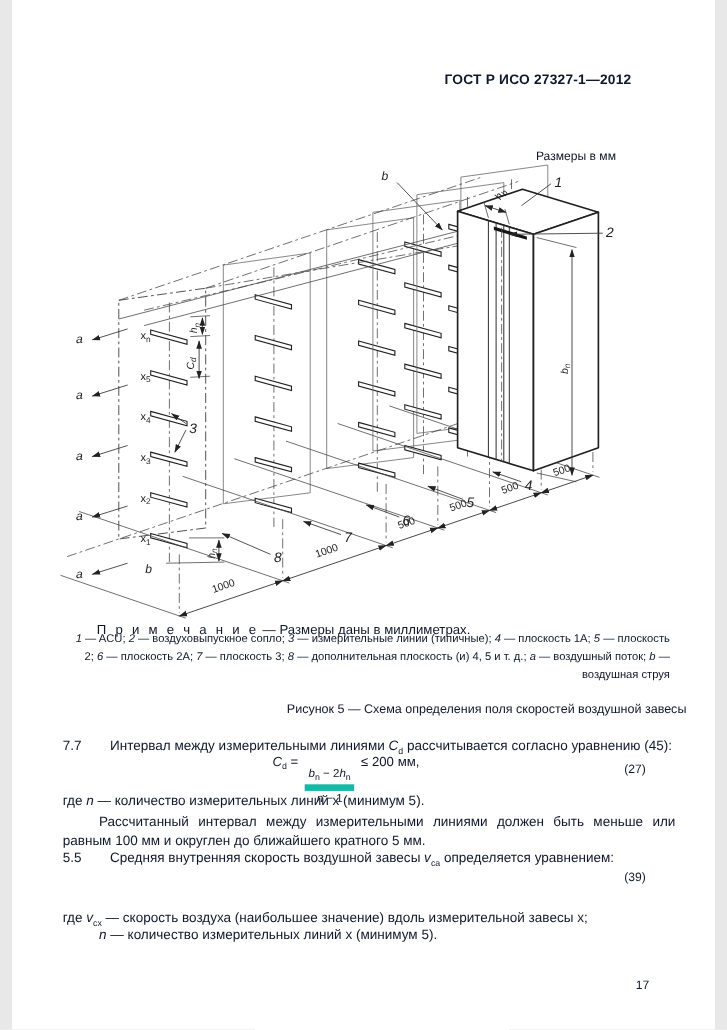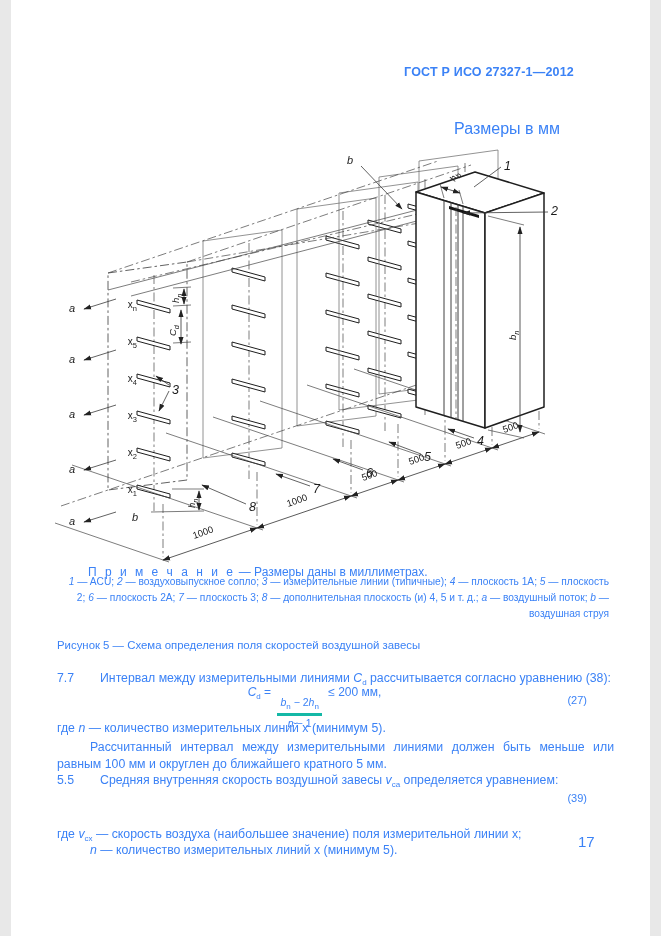--- a/index.html
+++ b/index.html
@@ -1,45 +1,45 @@
 <!DOCTYPE html>
 <html><head>
 <meta charset="utf-8">
 <style>
   html,body{margin:0;padding:0;background:#e8e8e8}
   .page{position:relative;width:639px;height:936px;background:#fff;margin:0 auto;
-        font-family:"Liberation Sans",sans-serif;color:#3b82f6;overflow:hidden}
+        font-family:"Liberation Sans",sans-serif;color:#0f172a;overflow:hidden}
   .abs{position:absolute}
   .doc-code{top:65px;right:76px;font-size:12.5px;font-weight:bold;letter-spacing:.2px}
-  .units{top:120px;right:90px;font-size:16px}
+  .units{top:136px;right:90px;font-size:11px}
   .note{top:565px;left:77px;font-size:12px;white-space:pre-wrap}
   .note .lead{letter-spacing:2.5px}
   .legend{top:574px;left:50px;width:548px;text-align:right;font-size:10.2px;
           line-height:1.58;white-space:pre-wrap}
   .legend i{font-style:italic}
-  .caption{top:639px;left:46px;width:556px;text-align:left;font-size:11.4px}
+  .caption{top:639px;left:57px;width:556px;text-align:right;font-size:11.4px}
   .bodytext{font-size:12.3px;white-space:pre-wrap}
   .p77{top:671px;left:46px;width:556px}
   .where38{top:721px;left:46px}
   .para{top:739px;left:46px;width:557px;text-align:justify;text-indent:33px;line-height:1.36}
   .p78{top:773px;left:46px;width:556px}
   .where39a{top:827px;left:46px}
   .where39b{top:843px;left:79px}
-  .pagenum{top:833px;left:567px;font-size:15px}
+  .pagenum{top:890px;left:567px;font-size:11px}
   .pnum{display:inline-block;width:33px;text-align:left;padding-right:0}
   .gap{display:inline-block;width:10px}
   .fv,.it{font-style:italic}
   sub{font-size:8px}
   .eqline{top:685px;left:46px;width:515px;text-align:center;font-size:12px;white-space:pre-wrap}
   .eq39line{top:786px;left:46px;width:515px}
   .eqtag38{top:694px;right:63px;font-size:11px}
   .eqtag39{top:792px;right:63px;font-size:11px}
   .frac{display:inline-flex;flex-direction:column;align-items:center;vertical-align:-10px;
         font-size:10.5px;line-height:1.2;margin:0 3px}
-  .fnum{border-bottom:3px solid #14b8a6;padding:0 3px 1px}
+  .fnum{border-bottom:6px solid #14b8a6;padding:0 3px 1px}
   .fden{padding-top:1px}
   .sigma{font-size:13px}
   
   svg{position:absolute;left:0;top:0}
   svg line,svg polyline{stroke:#2b2b2b;stroke-width:1;fill:none}
   svg .thin{stroke-width:.7;stroke:#454545}
   svg .dd{stroke-dasharray:9 3 2.5 3}
   svg .pl{fill:none;stroke:#6f6f6f;stroke-width:.75}
   svg .pl0{fill:none;stroke:#3a3a3a;stroke-width:.8;stroke-dasharray:9 3 2.5 3}
   svg .bar{fill:#fff;stroke:#1e1e1e;stroke-width:1}
@@ -227,30 +227,30 @@
     <text class="dl" transform="translate(446,449) rotate(-19)">500</text>
     <text class="dl" transform="translate(493,433) rotate(-19)">500</text>
   </svg>
 
   <div class="abs note"><span class="lead">П р и м е ч а н и е</span><span> — Размеры даны в миллиметрах.</span></div>
 
   <div class="abs legend"><i>1</i><span> — ACU; </span><i>2</i><span> — воздуховыпускное сопло; </span><i>3</i><span> — измерительные линии (типичные); </span><i>4</i><span> — плоскость 1А; </span><i>5</i><span> — плоскость 2; </span><i>6</i><span> — плоскость 2А; </span><i>7</i><span> — плоскость 3; </span><i>8</i><span> — дополнительная плоскость (и) 4, 5 и т. д.; </span><i>a</i><span> — воздушный поток; </span><i>b</i><span> — воздушная струя</span></div>
 
   <div class="abs caption">Рисунок 5 — Схема определения поля скоростей воздушной завесы</div>
 
-  <div class="abs bodytext p77"><span class="pnum">7.7</span><span class="gap"></span><span>Интервал между измерительными линиями </span><span class="fv">C</span><sub>d</sub><span> рассчитывается согласно уравнению (38):</span></div>
+  <div class="abs bodytext p77"><span class="pnum">7.7</span><span class="gap"></span><span>Интервал между измерительными линиями </span><span class="fv">C</span><sub>d</sub><span> рассчитывается согласно уравнению (45):</span></div>
 
   <div class="abs bodytext eqline"><span class="fv">C</span><sub>d</sub><span> = </span><span class="frac"><span class="fnum"><span class="fv">b</span><sub>n</sub><span> − 2</span><span class="fv">h</span><sub>n</sub></span><span class="fden"><span class="fv">n</span><span> − 1</span></span></span><span> ≤ 200 мм,</span></div>
   <div class="abs bodytext eqtag38">(27)</div>
 
   <div class="abs bodytext where38"><span>где </span><span class="fv">n</span><span> — количество измерительных линий x (минимум 5).</span></div>
 
   <div class="abs bodytext para">Рассчитанный интервал между измерительными линиями должен быть меньше или равным 100 мм и округлен до ближайшего кратного 5 мм.</div>
 
   <div class="abs bodytext p78"><span class="pnum">5.5</span><span class="gap"></span><span>Средняя внутренняя скорость воздушной завесы </span><span class="fv">v</span><sub>ca</sub><span> определяется уравнением:</span></div>
 
   <div class="abs bodytext eqtag39">(39)</div>
 
-  <div class="abs bodytext where39a"><span>где </span><span class="fv">v</span><sub>cx</sub><span> — скорость воздуха (наибольшее значение) поля измерительной линии x;</span></div>
+  <div class="abs bodytext where39a"><span>где </span><span class="fv">v</span><sub>cx</sub><span> — скорость воздуха (наибольшее значение) вдоль измерительной завесы x;</span></div>
   <div class="abs bodytext where39b"><span class="fv">n</span><span> — количество измерительных линий x (минимум 5).</span></div>
 
   <div class="abs bodytext pagenum">17</div>
 </div>
 
 </body></html>

